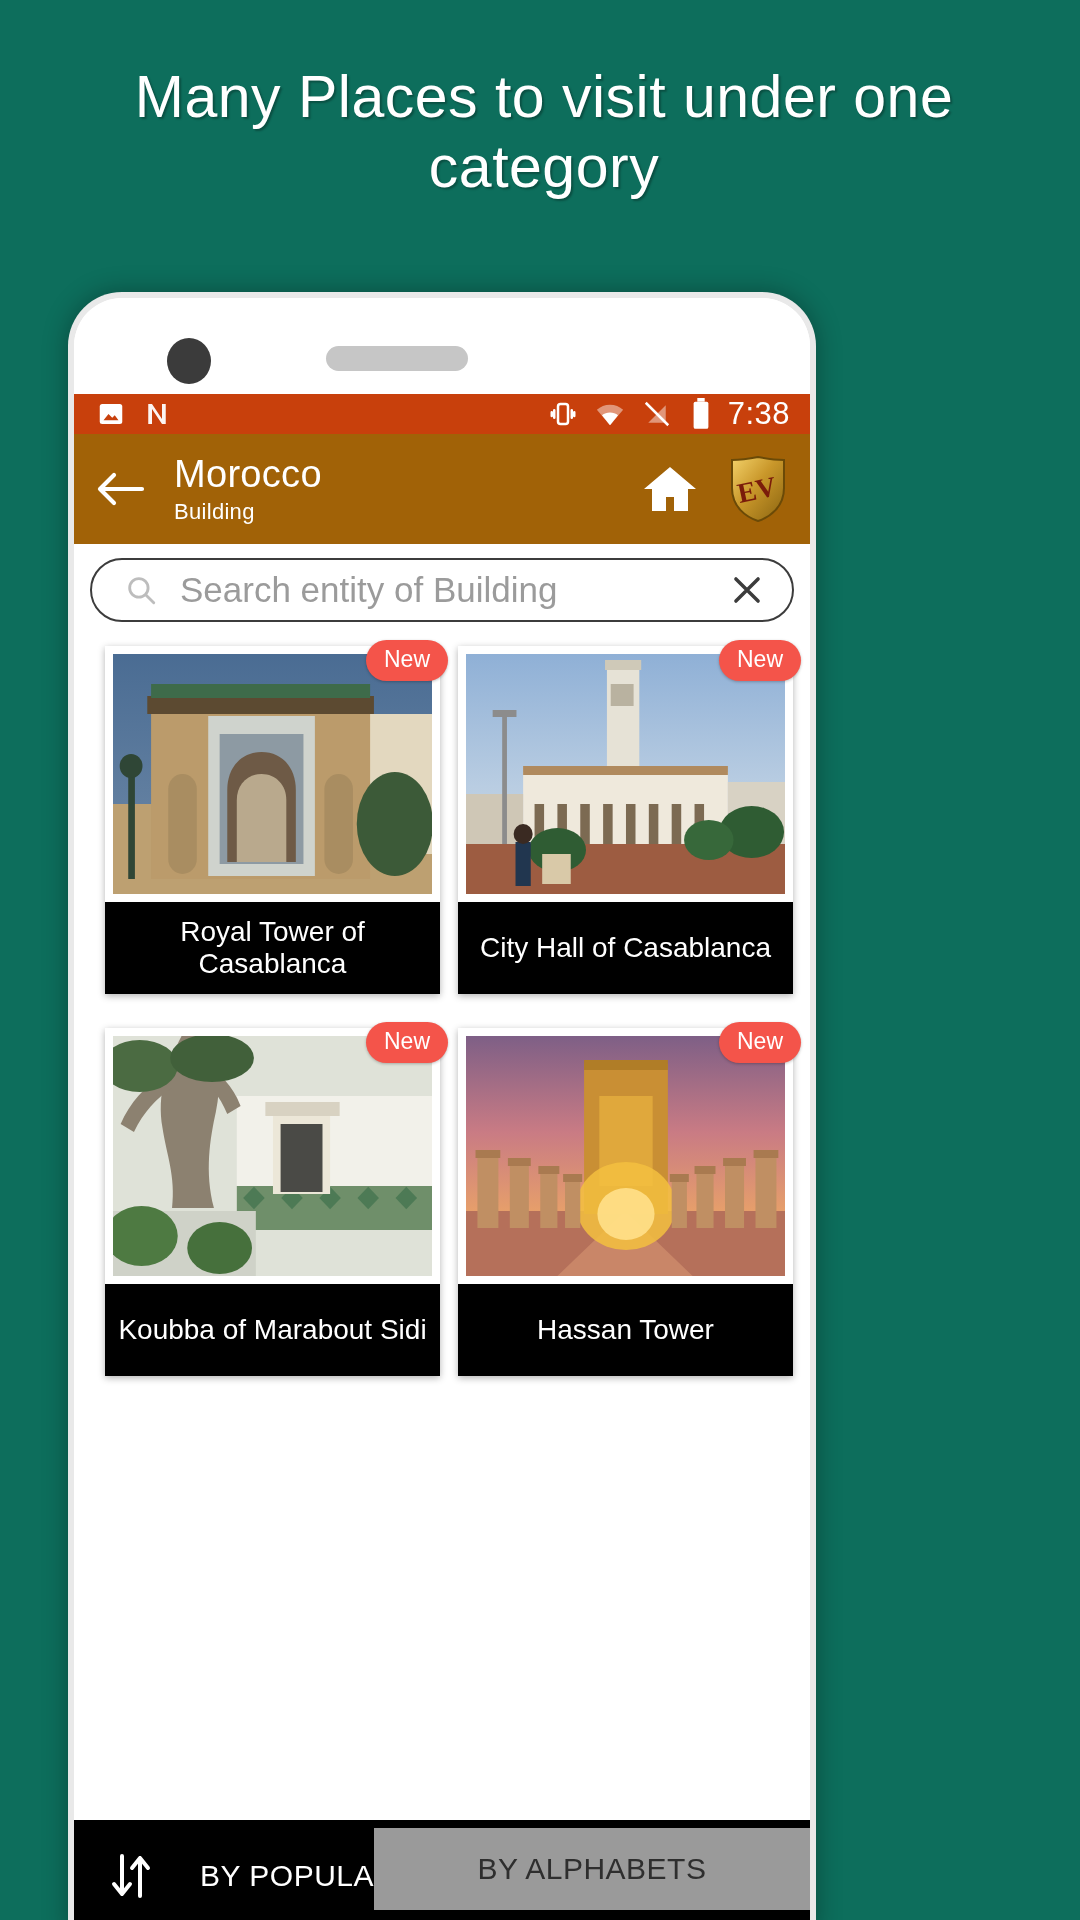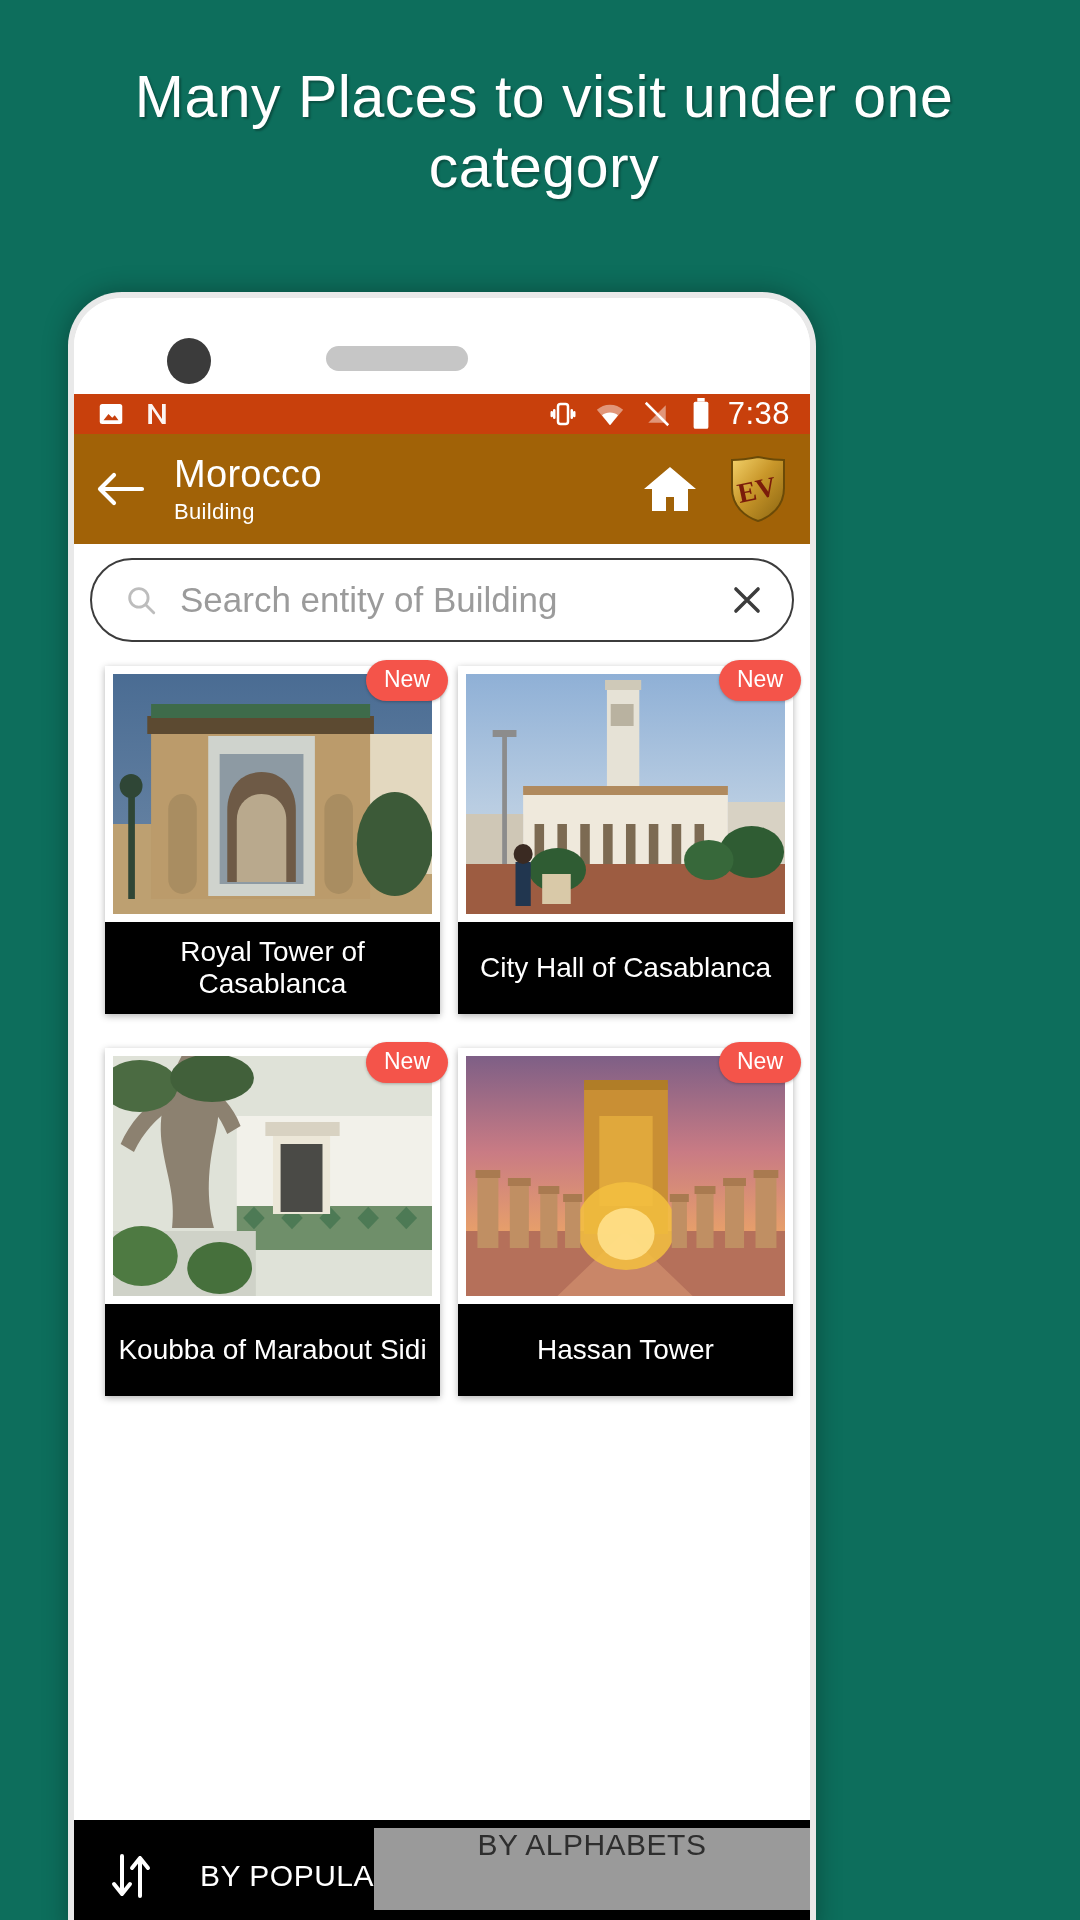--- a/index.html
+++ b/index.html
@@ -145,21 +145,21 @@
     height: 68px;
     position: relative;
   }
 
   
   .search-wrap {
     background: #ffffff;
     padding: 14px 16px 10px 16px;
   }
   .search-box {
-    height: 84px;
+    height: 64px;
     border: 2px solid #3c3c3c;
     border-radius: 44px;
     display: flex;
     align-items: center;
     padding: 0 26px 0 32px;
     background: #ffffff;
   }
   .search-icon { width: 34px; height: 34px; flex: 0 0 auto; }
   .search-placeholder {
     margin-left: 22px;
@@ -248,20 +248,21 @@
   .sort-label-active {
     color: #ffffff;
     font-size: 30px;
     letter-spacing: 0.5px;
     white-space: nowrap;
   }
   .sort-right {
     flex: 1;
     background: #9a9a9a;
     display: flex;
+    align-items: center;
     justify-content: center;
     margin: 8px 0 22px 0;
   }
   .sort-label-inactive {
     color: #2e2e2e;
     font-size: 30px;
     letter-spacing: 0.5px;
     white-space: nowrap;
   }
 </style>

